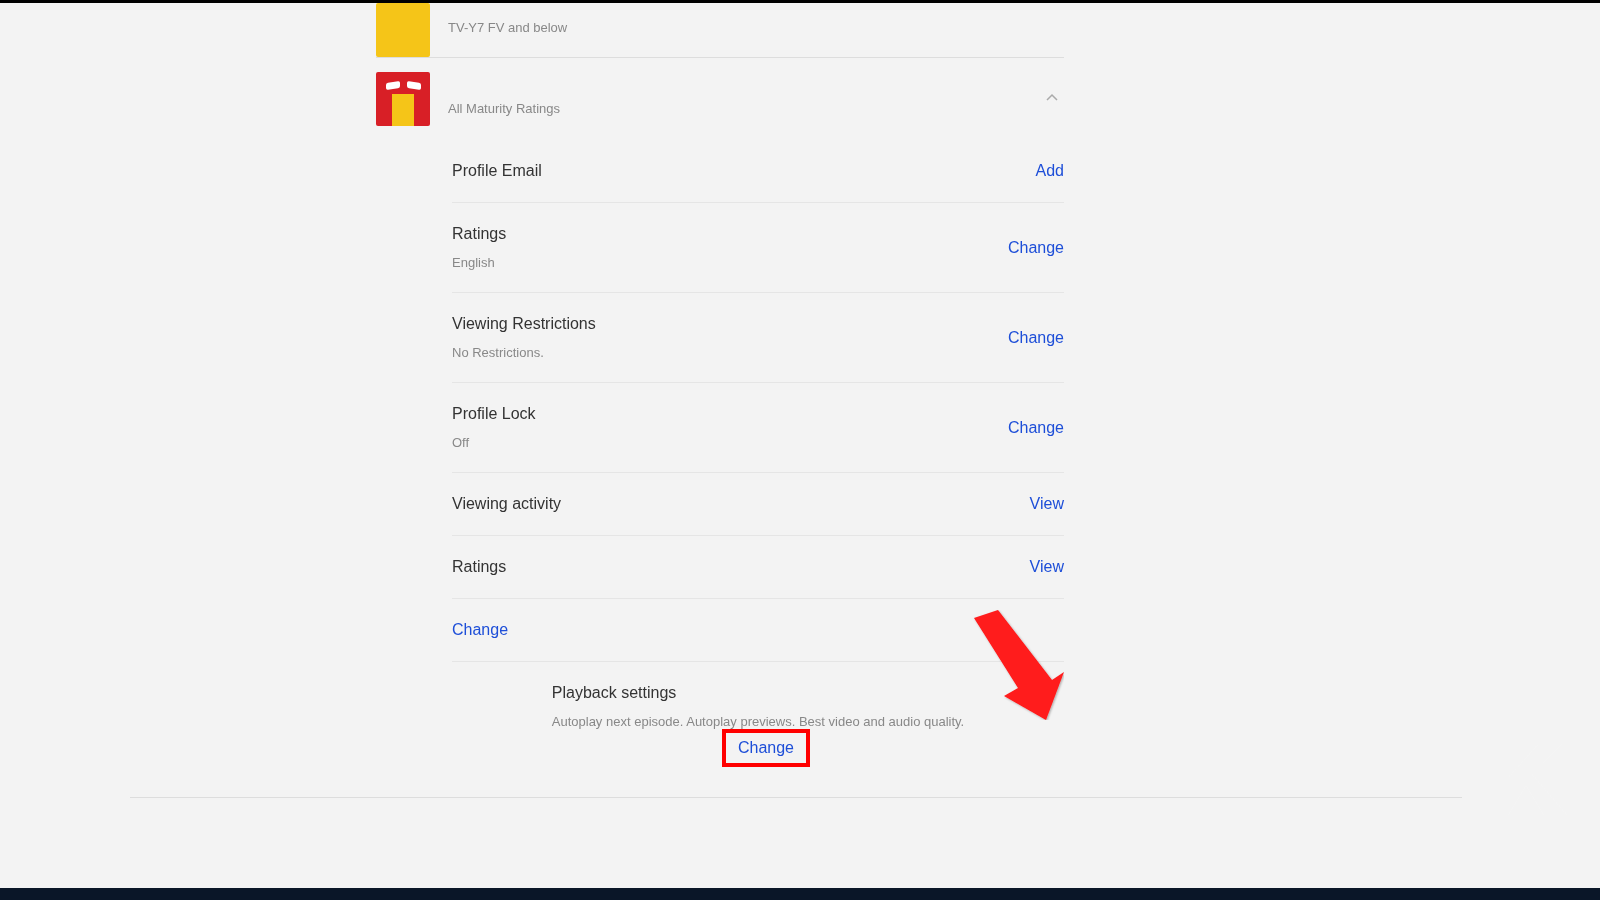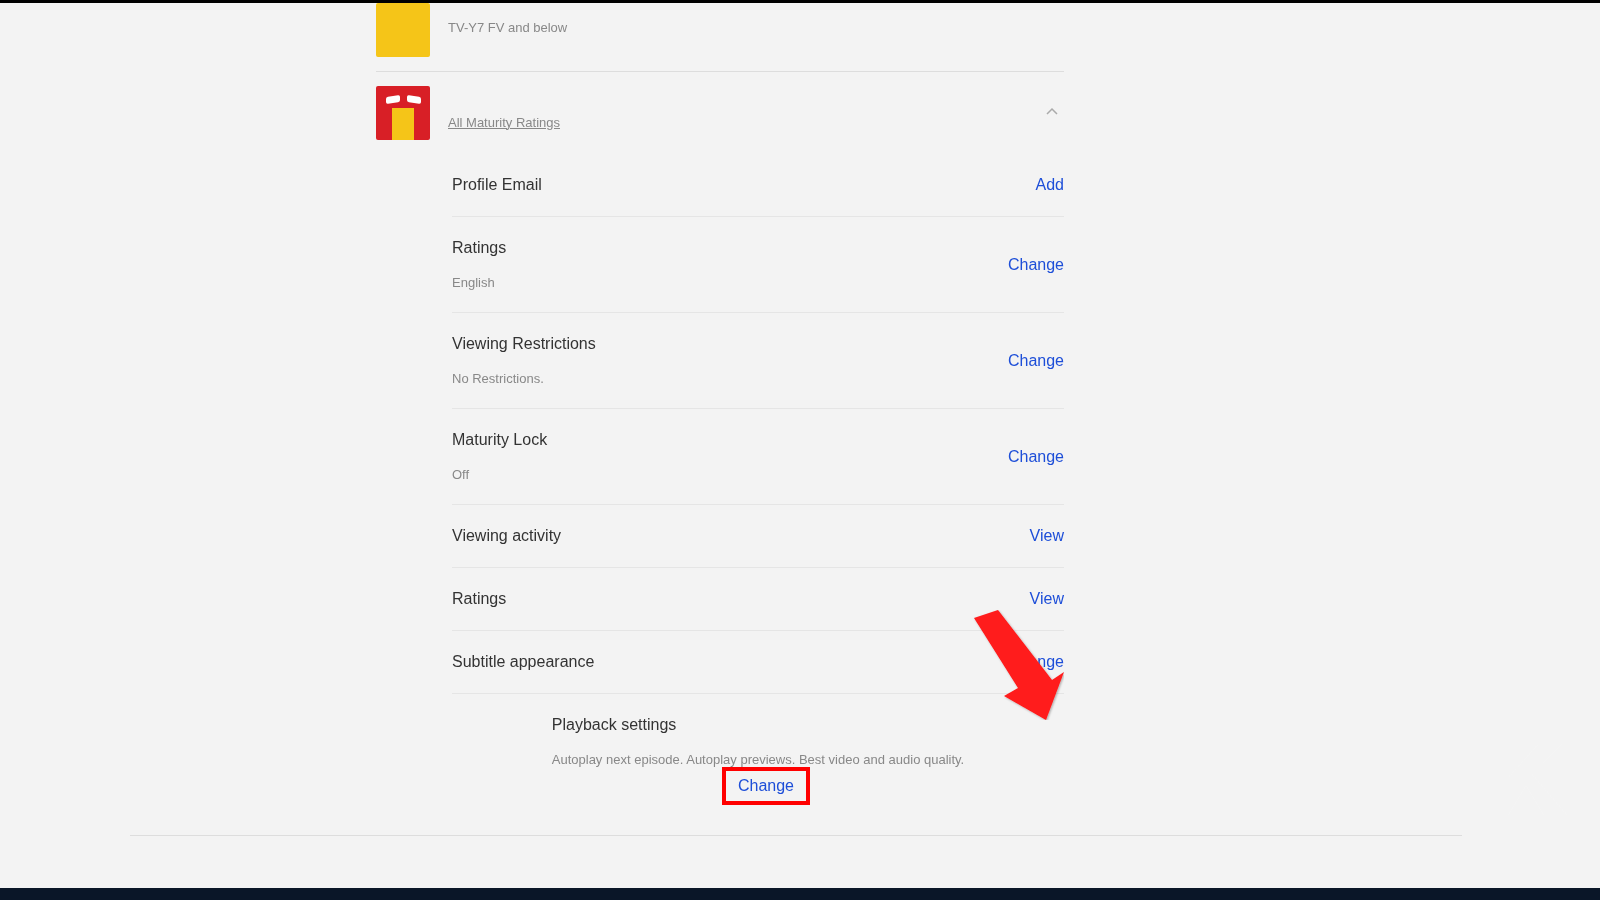--- a/index.html
+++ b/index.html
@@ -17,21 +17,20 @@
       background: #000;
     }
     .container {
       width: 688px;
       margin-left: 376px;
       margin-top: 0;
     }
     .profile-row-collapsed {
       display: flex;
       align-items: center;
-      padding-bottom: 14px;
       border-bottom: 1px solid #ddd;
     }
     .profile-row {
       display: flex;
       align-items: center;
       padding: 14px 0;
     }
     .avatar {
       width: 54px;
       height: 54px;
@@ -88,21 +87,20 @@
     }
     .profile-name {
       font-size: 16px;
       font-weight: 600;
       color: #333;
     }
     .profile-sub {
       font-size: 13px;
       color: #888;
       margin-top: 18px;
-      text-decoration: underline;
     }
     .chevron {
       color: #aaa;
       font-size: 14px;
       padding-right: 4px;
     }
     .settings-list {
       margin-left: 76px;
     }
     .setting-item {
@@ -119,21 +117,21 @@
     .setting-left {
       flex-grow: 1;
     }
     .setting-title {
       font-size: 16px;
       color: #333;
     }
     .setting-sub {
       font-size: 13px;
       color: #888;
-      margin-top: 18px;
+      margin-top: 12px;
     }
     .setting-action {
       font-size: 16px;
       color: #1d4ed8;
       text-decoration: none;
       cursor: pointer;
     }
     .highlight-box {
       border: 4px solid #ff0000;
       padding: 6px 12px;
@@ -227,44 +225,41 @@
     <div class="setting-item">
       <div class="setting-left">
         <div class="setting-title">Viewing Restrictions</div>
         <div class="setting-sub">No Restrictions.</div>
       </div>
       <a class="setting-action">Change</a>
     </div>
 
     <div class="setting-item">
       <div class="setting-left">
-        <div class="setting-title">Maturity Lock</div>
+        <div class="setting-title">Profile Lock</div>
         <div class="setting-sub">Off</div>
       </div>
       <a class="setting-action">Change</a>
     </div>
 
     <div class="setting-item">
       <div class="setting-left">
         <div class="setting-title">Viewing activity</div>
       </div>
       <a class="setting-action">View</a>
     </div>
 
     <div class="setting-item">
       <div class="setting-left">
         <div class="setting-title">Ratings</div>
       </div>
       <a class="setting-action">View</a>
     </div>
 
     <div class="setting-item">
-      <div class="setting-left">
-        <div class="setting-title">Subtitle appearance</div>
-      </div>
       <a class="setting-action">Change</a>
     </div>
 
     <div class="setting-item" style="border-bottom:none;flex-direction:column;">
       <div class="setting-left">
         <div class="setting-title">Playback settings</div>
         <div class="setting-sub">Autoplay next episode. Autoplay previews. Best video and audio quality.</div>
       </div>
       <span class="highlight-box">
         <a class="setting-action">Change</a>

